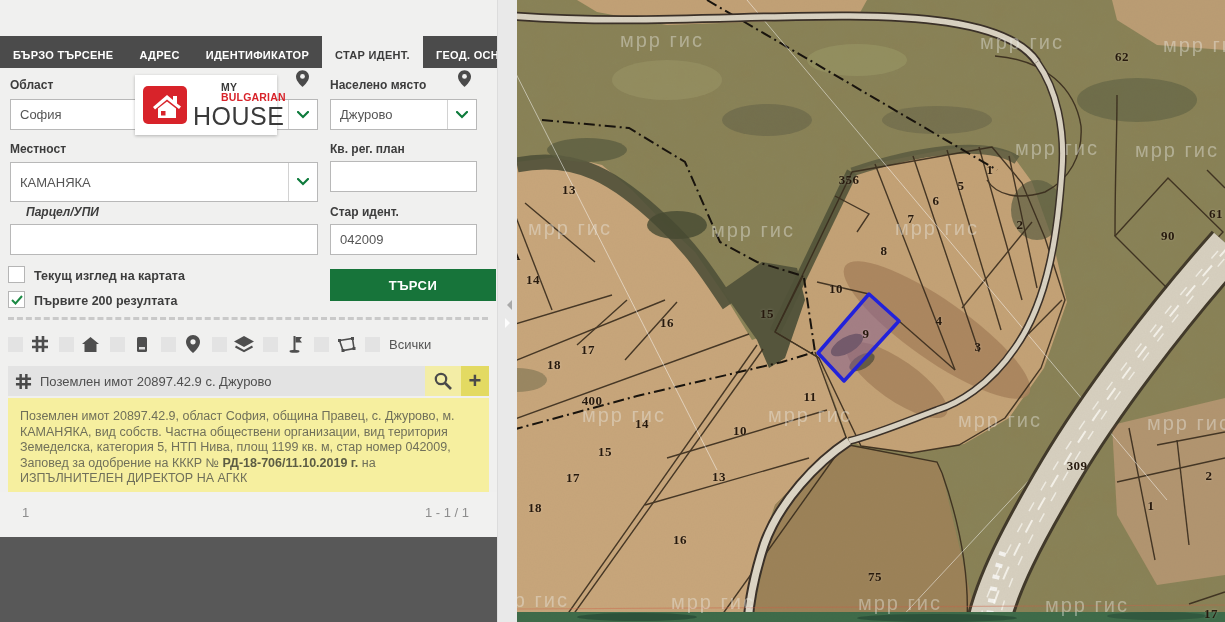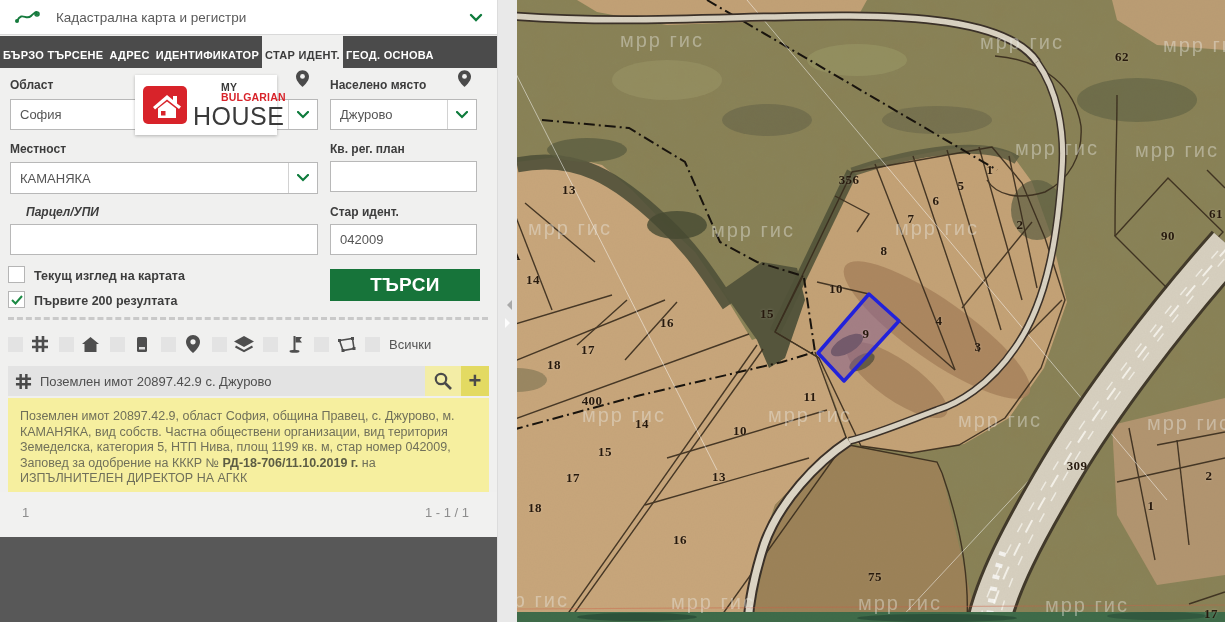--- a/index.html
+++ b/index.html
@@ -6,36 +6,36 @@
   *{box-sizing:border-box;}
   #app{position:relative;width:1225px;height:622px;overflow:hidden;background:#f0f0ef;
        font-family:"Liberation Sans","DejaVu Sans",sans-serif;}
 
   
   #sidebar{position:absolute;left:0;top:0;width:497px;height:622px;background:#f0f0ef;overflow:hidden;}
   .top-header{position:absolute;left:0;top:0;width:497px;height:35px;background:#fff;
       border-bottom:1px solid #d9d9d9;display:flex;align-items:center;padding:0 14px;cursor:pointer;}
   .top-header .ttl{margin-left:16px;font-size:13.5px;color:#5a5a5a;flex:1;}
   .tabbar{position:absolute;left:0;top:36px;width:497px;height:32px;background:#4b4b4b;display:flex;}
-  .tab{height:38px;display:flex;align-items:center;padding:0 3px;font-size:11px;font-weight:bold;
+  .tab{height:38px;display:flex;align-items:center;padding:0 13px;font-size:11px;font-weight:bold;
       color:#fff;letter-spacing:.3px;cursor:pointer;white-space:nowrap;}
   .tab.active{background:#f0f0ef;color:#3c3c3c;}
 
   .flabel{position:absolute;font-size:12px;font-weight:bold;color:#3d3d3d;}
   .pin{position:absolute;}
   .field{position:absolute;height:31px;background:#fff;border:1px solid #b8b8b8;display:flex;align-items:center;}
   .field input{border:0;outline:none;flex:1;height:100%;padding:0 9px;font-size:13px;color:#555;
       font-family:inherit;background:transparent;min-width:0;}
   .chev{width:29px;height:100%;border-left:1px solid #d2d2d2;display:flex;align-items:center;justify-content:center;cursor:pointer;}
 
   .cbx{position:absolute;width:17px;height:17px;background:#fff;border:1px solid #b5b5b5;display:flex;
       align-items:center;justify-content:center;cursor:pointer;}
   .cbl{position:absolute;font-size:12.5px;font-weight:bold;color:#3d3d3d;}
-  #search-btn{position:absolute;left:330px;top:269px;width:150px;height:32px;background:#17743a;color:#fff;
-      border:0;font-size:19px;font-weight:bold;font-family:inherit;letter-spacing:.4px;cursor:pointer;}
+  #search-btn{position:absolute;left:330px;top:269px;width:166px;height:32px;background:#17743a;color:#fff;
+      border:0;font-size:13px;font-weight:bold;font-family:inherit;letter-spacing:.4px;cursor:pointer;}
 
   .divider{position:absolute;left:8px;top:317px;width:480px;border-top:3px dashed #c9c9c9;}
 
   #icon-toolbar{position:absolute;left:8px;top:331px;width:481px;height:26px;display:flex;align-items:center;}
   .tb-cb{width:15px;height:15px;background:#e3e3e3;margin-right:6px;cursor:pointer;flex:none;}
   .tb-ic{width:21px;display:flex;align-items:center;justify-content:center;margin-right:9px;flex:none;}
   .tb-all{font-size:13px;color:#555;margin-left:3px;}
 
   #result-row{position:absolute;left:8px;top:366px;width:481px;height:30px;background:#e3e3e3;
       display:flex;align-items:center;cursor:pointer;}
@@ -77,35 +77,20 @@
   .wm{position:absolute;transform:translate(-50%,-50%);font-size:20px;letter-spacing:2px;
       color:rgba(236,236,230,.42);white-space:nowrap;}
 </style>
 </head>
 <body>
 
 <div id="app">
 
   <div id="sidebar">
 
-    <div class="top-header">
-      <span style="display:flex;">
-        <svg width="26" height="18" viewBox="0 0 26 18">
-            <path d="M3 13 C8 3 12 13 17 8 S23 3 23 7" fill="none" stroke="#157a3d" stroke-width="2"></path>
-            <circle cx="3" cy="13" r="2" fill="#157a3d"></circle>
-            <circle cx="23" cy="6" r="2" fill="none" stroke="#157a3d" stroke-width="1.6"></circle>
-          </svg>
-      </span>
-      <span class="ttl">Кадастрална карта и регистри</span>
-      <span style="display:flex;">
-        <svg width="14" height="9">
-            <path d="M2 2 L7 7 L12 2" stroke="#0e7b3c" stroke-width="2.4" fill="none" stroke-linecap="round"></path>
-          </svg>
-      </span>
-    </div>
 
     <div class="tabbar">
       <div class="tab">БЪРЗО ТЪРСЕНЕ</div>
       <div class="tab">АДРЕС</div>
       <div class="tab">ИДЕНТИФИКАТОР</div>
       <div class="tab active">СТАР ИДЕНТ.</div>
       <div class="tab">ГЕОД. ОСНОВА</div>
     </div>
 
     <div class="flabel" style="left:10px;top:78px;">Област</div>
@@ -134,21 +119,21 @@
     <div class="field" style="left:330px;top:99px;width:147px;">
       <input value="Джурово" style="">
       <span class="chev">
           <svg width="12" height="8">
             <path d="M1 1 L6 6 L11 1" stroke="#0e7b3c" stroke-width="2.2" fill="none" stroke-linecap="round"></path>
           </svg>
         </span>
     </div>
 
     <div class="flabel" style="left:10px;top:142px;">Местност</div>
-    <div class="field" style="left:10px;top:162px;width:308px;height:32px;">
+    <div class="field" style="left:10px;top:162px;width:308px;height:40px;">
       <input value="КАМАНЯКА" style="">
       <span class="chev">
           <svg width="12" height="8">
             <path d="M1 1 L6 6 L11 1" stroke="#0e7b3c" stroke-width="2.2" fill="none" stroke-linecap="round"></path>
           </svg>
         </span>
     </div>
 
     <div class="flabel" style="left:330px;top:142px;">Кв. рег. план</div>
     <div class="field" style="left:330px;top:161px;width:147px;">

